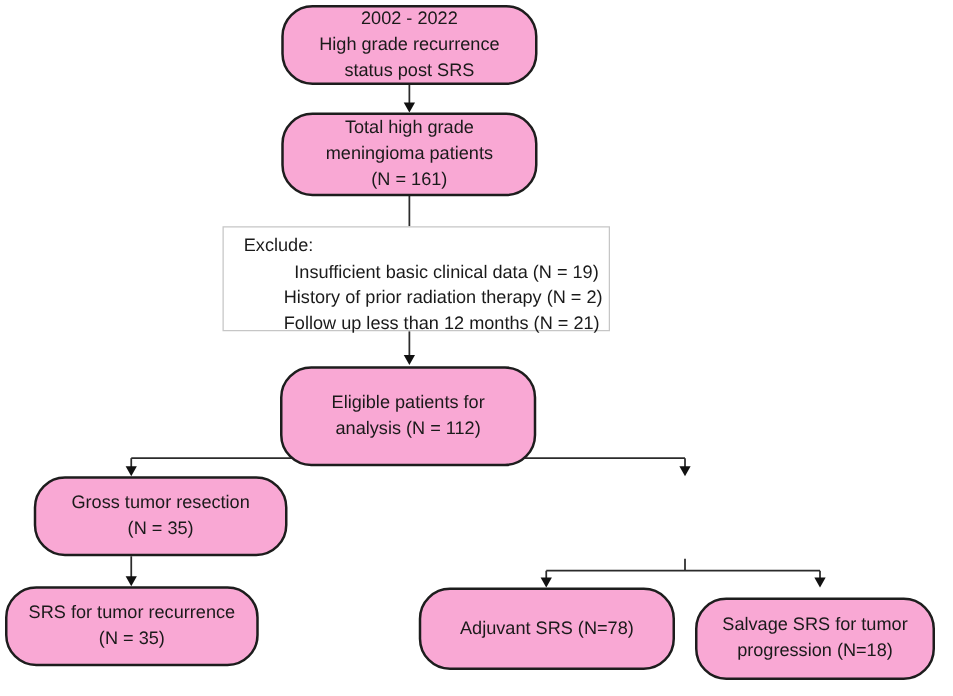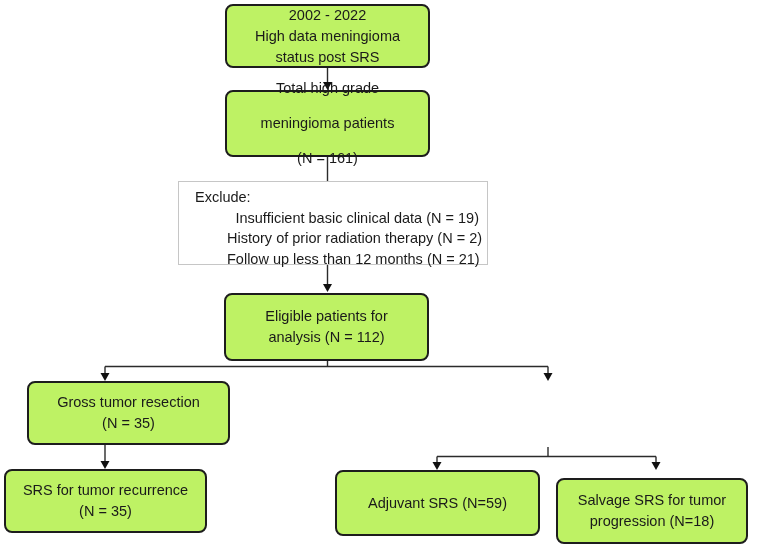--- a/index.html
+++ b/index.html
@@ -21,22 +21,22 @@
     left: 0;
     top: 0;
     width: 762px;
     height: 557px;
     z-index: 0;
   }
   .node {
     position: absolute;
     box-sizing: border-box;
     border: 2.2px solid #1d1d1d;
-    border-radius: 8px;
-    background: #bef264;
+    border-radius: 25px;
+    background: #f9a8d4;
     display: flex;
     flex-direction: column;
     align-items: center;
     justify-content: center;
     text-align: center;
     font-size: 14.5px;
     line-height: 21px;
     z-index: 1;
   }
   .node .line {
@@ -97,55 +97,55 @@
     <line class="cline" x1="548" y1="447" x2="548" y2="456.5"></line>
     <line class="cline" x1="437" y1="456.5" x2="656" y2="456.5"></line>
     <line class="cline" x1="437" y1="456.5" x2="437" y2="463"></line>
     <polygon class="chead" points="437,470 432.5,462 441.5,462"></polygon>
     <line class="cline" x1="656" y1="456.5" x2="656" y2="463"></line>
     <polygon class="chead" points="656,470 651.5,462 660.5,462"></polygon>
   </svg>
 
   <div class="node" style="left:225px; top:4px; width:205px; height:64px;">
     <div class="line">2002 - 2022</div>
-    <div class="line">High data meningioma</div>
+    <div class="line">High grade recurrence</div>
     <div class="line">status post SRS</div>
   </div>
 
-  <div class="node" style="left:225px; top:90px; width:205px; height:67px;gap:14px;">
+  <div class="node" style="left:225px; top:90px; width:205px; height:67px;">
     <div class="line">Total high grade</div>
     <div class="line">meningioma patients</div>
     <div class="line">(N = 161)</div>
   </div>
 
   <div class="exclude-box" style="left:178px; top:181px; width:310px; height:84px;padding-left:16px;">
     <div class="ex-title">Exclude:</div>
     <div class="ex-item">Insufficient basic clinical data (N = 19)</div>
     <div class="ex-item">History of prior radiation therapy (N = 2)</div>
     <div class="ex-item">Follow up less than 12 months (N = 21)</div>
   </div>
 
-  <div class="node" style="left:224px; top:293px; width:205px; height:68px;">
+  <div class="node" style="left:224px; top:293px; width:205px; height:80px;">
     <div class="line">Eligible patients for</div>
     <div class="line">analysis (N = 112)</div>
   </div>
 
   <div class="node" style="left:4px; top:381px; width:203px; height:64px;margin-left:23px;">
     <div class="line">Gross tumor resection</div>
     <div class="line">(N = 35)</div>
   </div>
 
 
   <div class="node" style="left:4px; top:469px; width:203px; height:64px;justify-content:center;">
     <div class="line">SRS for tumor recurrence</div>
     <div class="line">(N = 35)</div>
   </div>
 
   <div class="node" style="left:335px; top:470px; width:205px; height:66px;">
-    <div class="line">Adjuvant SRS (N=59)</div>
+    <div class="line">Adjuvant SRS (N=78)</div>
   </div>
 
   <div class="node" style="left:556px; top:478px; width:192px; height:66px;">
     <div class="line">Salvage SRS for tumor</div>
     <div class="line">progression (N=18)</div>
   </div>
 
 </div>
 
 </body></html>

